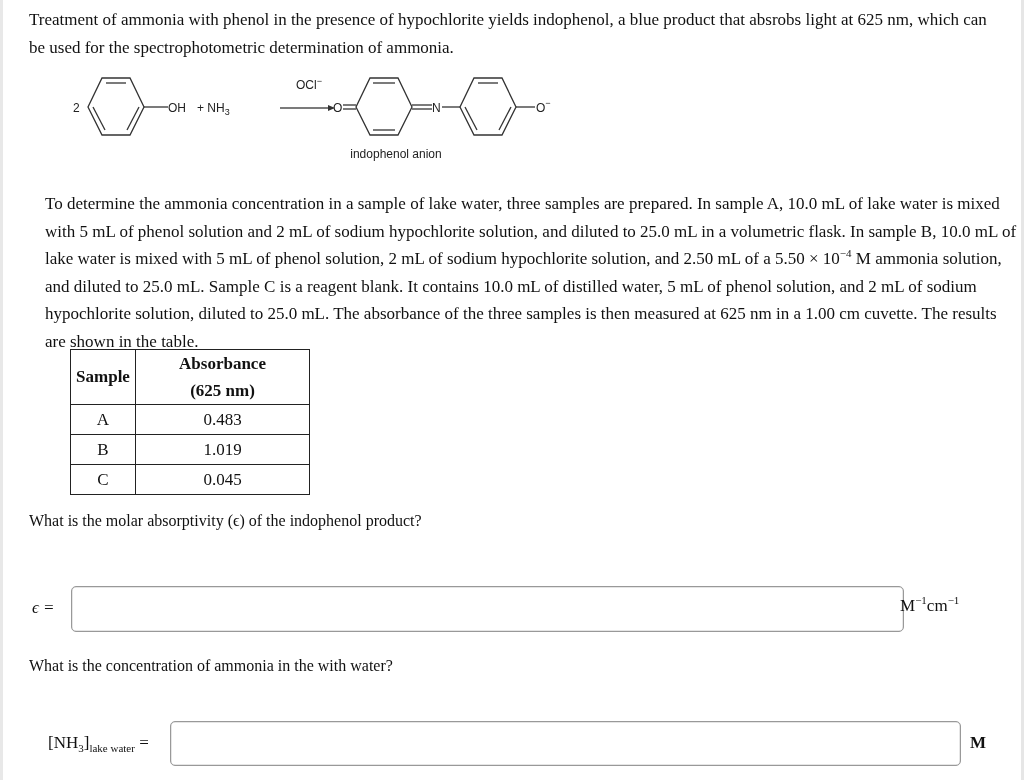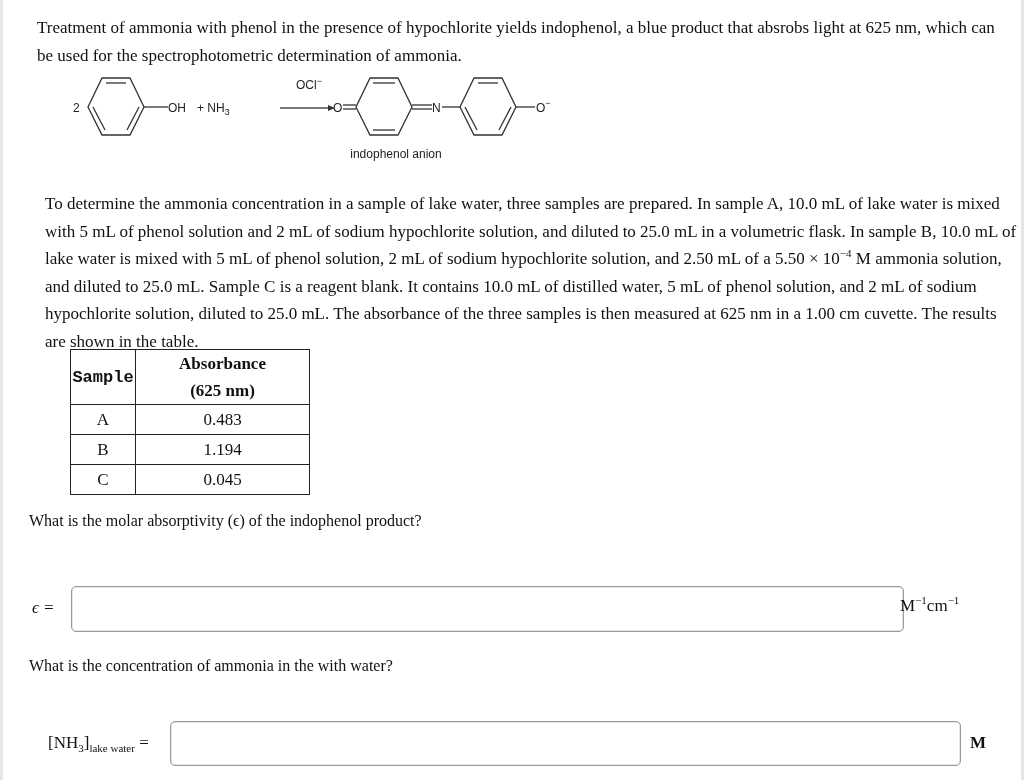--- a/index.html
+++ b/index.html
@@ -20,21 +20,21 @@
   .scheme { position: absolute; left: 60px; top: 70px; width: 600px; height: 100px; }
   .scheme text { font-family: "Liberation Sans", "DejaVu Sans", sans-serif; fill: #222; }
   table.abs {
     position: absolute; left: 70px; top: 349px;
     border-collapse: collapse; font-size: 17px;
   }
   table.abs th, table.abs td {
     border: 1.5px solid #222; text-align: center; padding: 0;
   }
   table.abs th { font-weight: bold; }
-  table.abs th.sample { width: 64px; height: 54px; font-family: Liberation Mono, monospace; }
+  table.abs th.sample { width: 64px; height: 54px; }
   table.abs th.absorb { width: 173px; line-height: 27px; }
   table.abs td { height: 29px; }
   .q { position: absolute; left: 29px; font-size: 16px; }
   #q1 { top: 512px; }
   #q2 { top: 657px; }
   .ans-label { position: absolute; font-size: 17px; }
   .ans-box {
     position: absolute; border: 1px solid #999; border-radius: 5px; background: #fff;
     box-shadow: inset 0 0 0 0.5px #ccc; box-sizing: border-box;
     font-family: "Liberation Serif", serif; font-size: 16px; padding: 0 8px; outline: none;
@@ -47,21 +47,21 @@
   #nh3-unit { left: 970px; top: 733px; font-weight: bold; }
   sup { font-size: 11px; vertical-align: 7px; line-height: 0; }
   sub { font-size: 11px; vertical-align: -4px; line-height: 0; }
 </style>
 </head>
 <body>
 
 <div class="edge-left"></div>
 <div class="edge-right"></div>
 
-<p class="para" id="intro" style="margin:8px">Treatment of ammonia with phenol in the presence of hypochlorite yields indophenol, a blue product that absrobs light at 625 nm, which can be used for the spectrophotometric determination of ammonia.</p>
+<p class="para" id="intro" style="margin:0">Treatment of ammonia with phenol in the presence of hypochlorite yields indophenol, a blue product that absrobs light at 625 nm, which can be used for the spectrophotometric determination of ammonia.</p>
 
 <svg class="scheme" viewBox="0 0 600 100" xmlns="http://www.w3.org/2000/svg">
   <text x="13" y="42" font-size="12">2</text>
 
   <g stroke="#333" stroke-width="1.3" fill="none">
     <polygon points="42,8 70,8 84,37 70,65 42,65 28,37"></polygon>
     <line x1="46" y1="13" x2="66" y2="13"></line>
     <line x1="33" y1="37" x2="45" y2="60"></line>
     <line x1="67" y1="60" x2="79" y2="37"></line>
     <line x1="84" y1="37" x2="108" y2="37"></line>
@@ -113,21 +113,21 @@
       </th>
     </tr>
   </thead>
   <tbody>
     <tr>
       <td>A</td>
       <td>0.483</td>
     </tr>
     <tr>
       <td>B</td>
-      <td>1.194</td>
+      <td>1.019</td>
     </tr>
     <tr>
       <td>C</td>
       <td>0.045</td>
     </tr>
   </tbody>
 </table>
 
 <div class="q" id="q1">What is the molar absorptivity (ϵ) of the indophenol product?</div>
 

